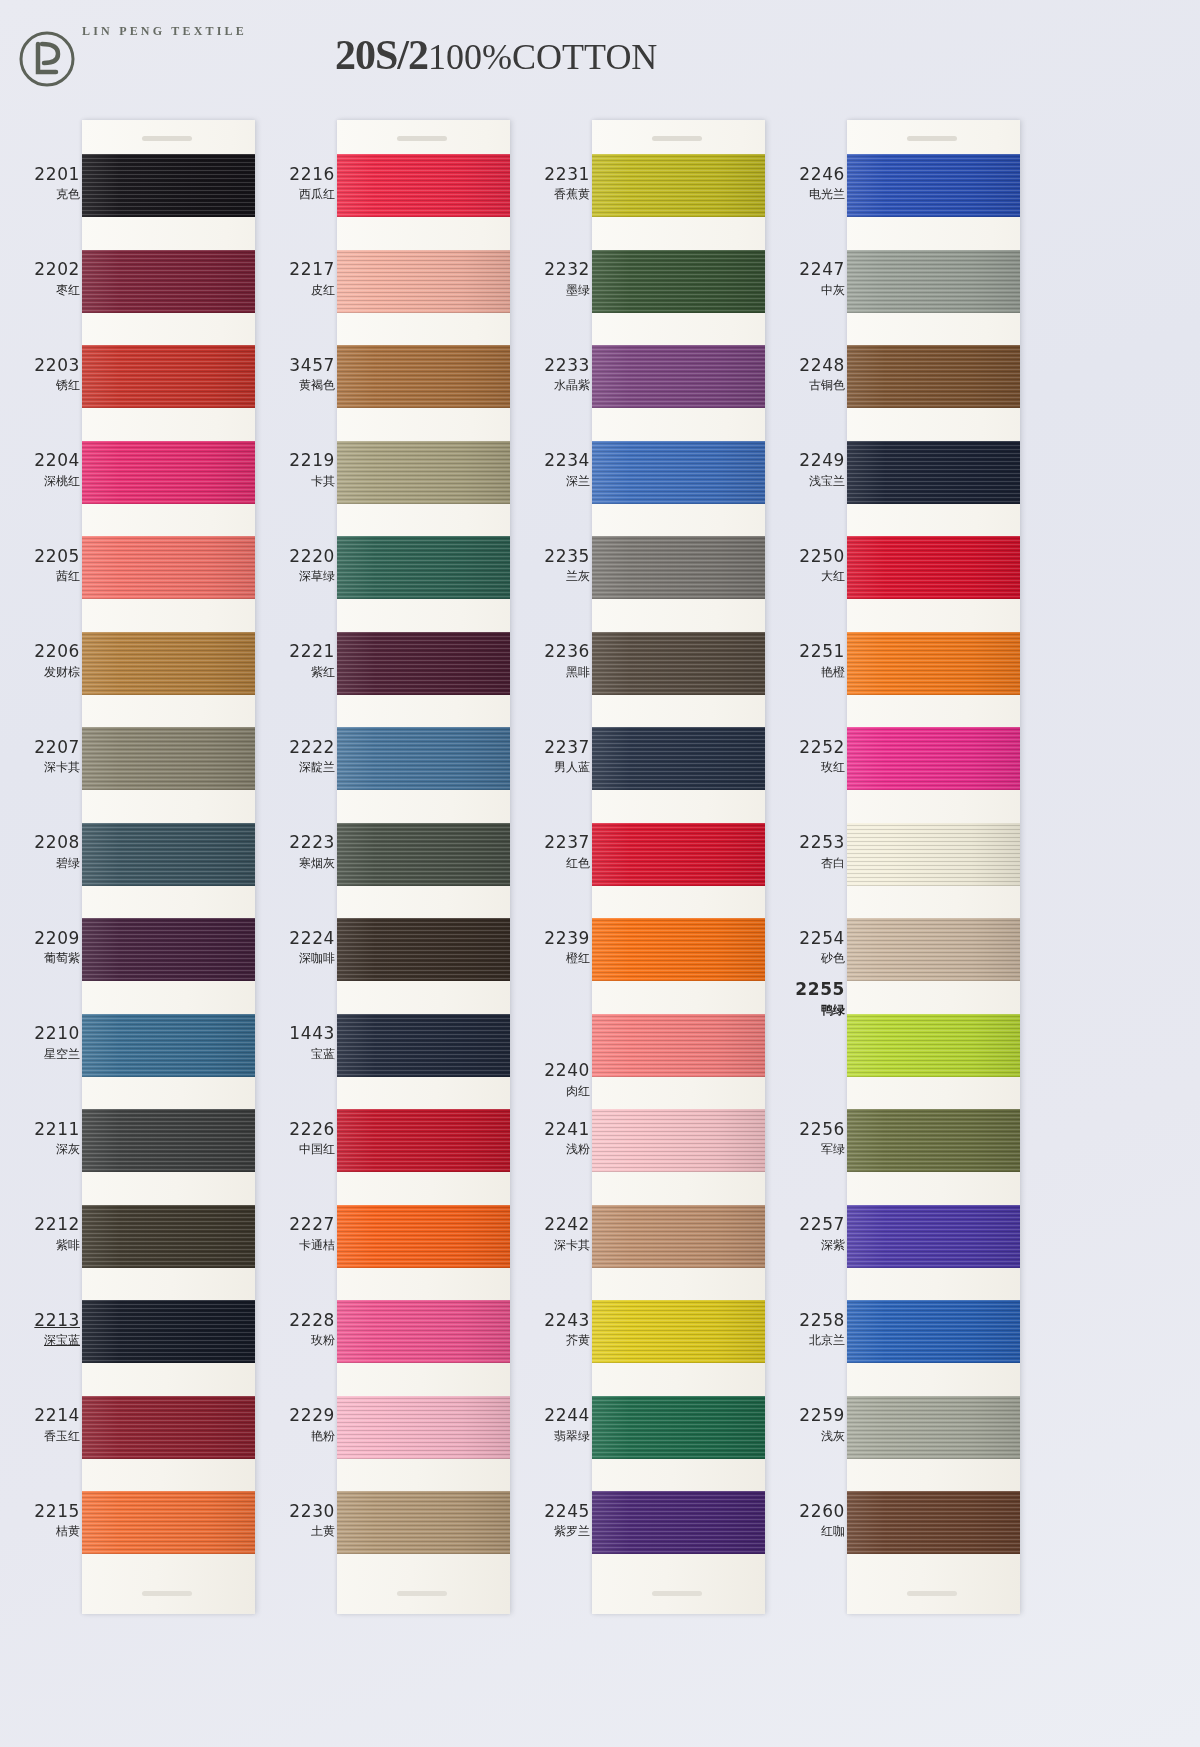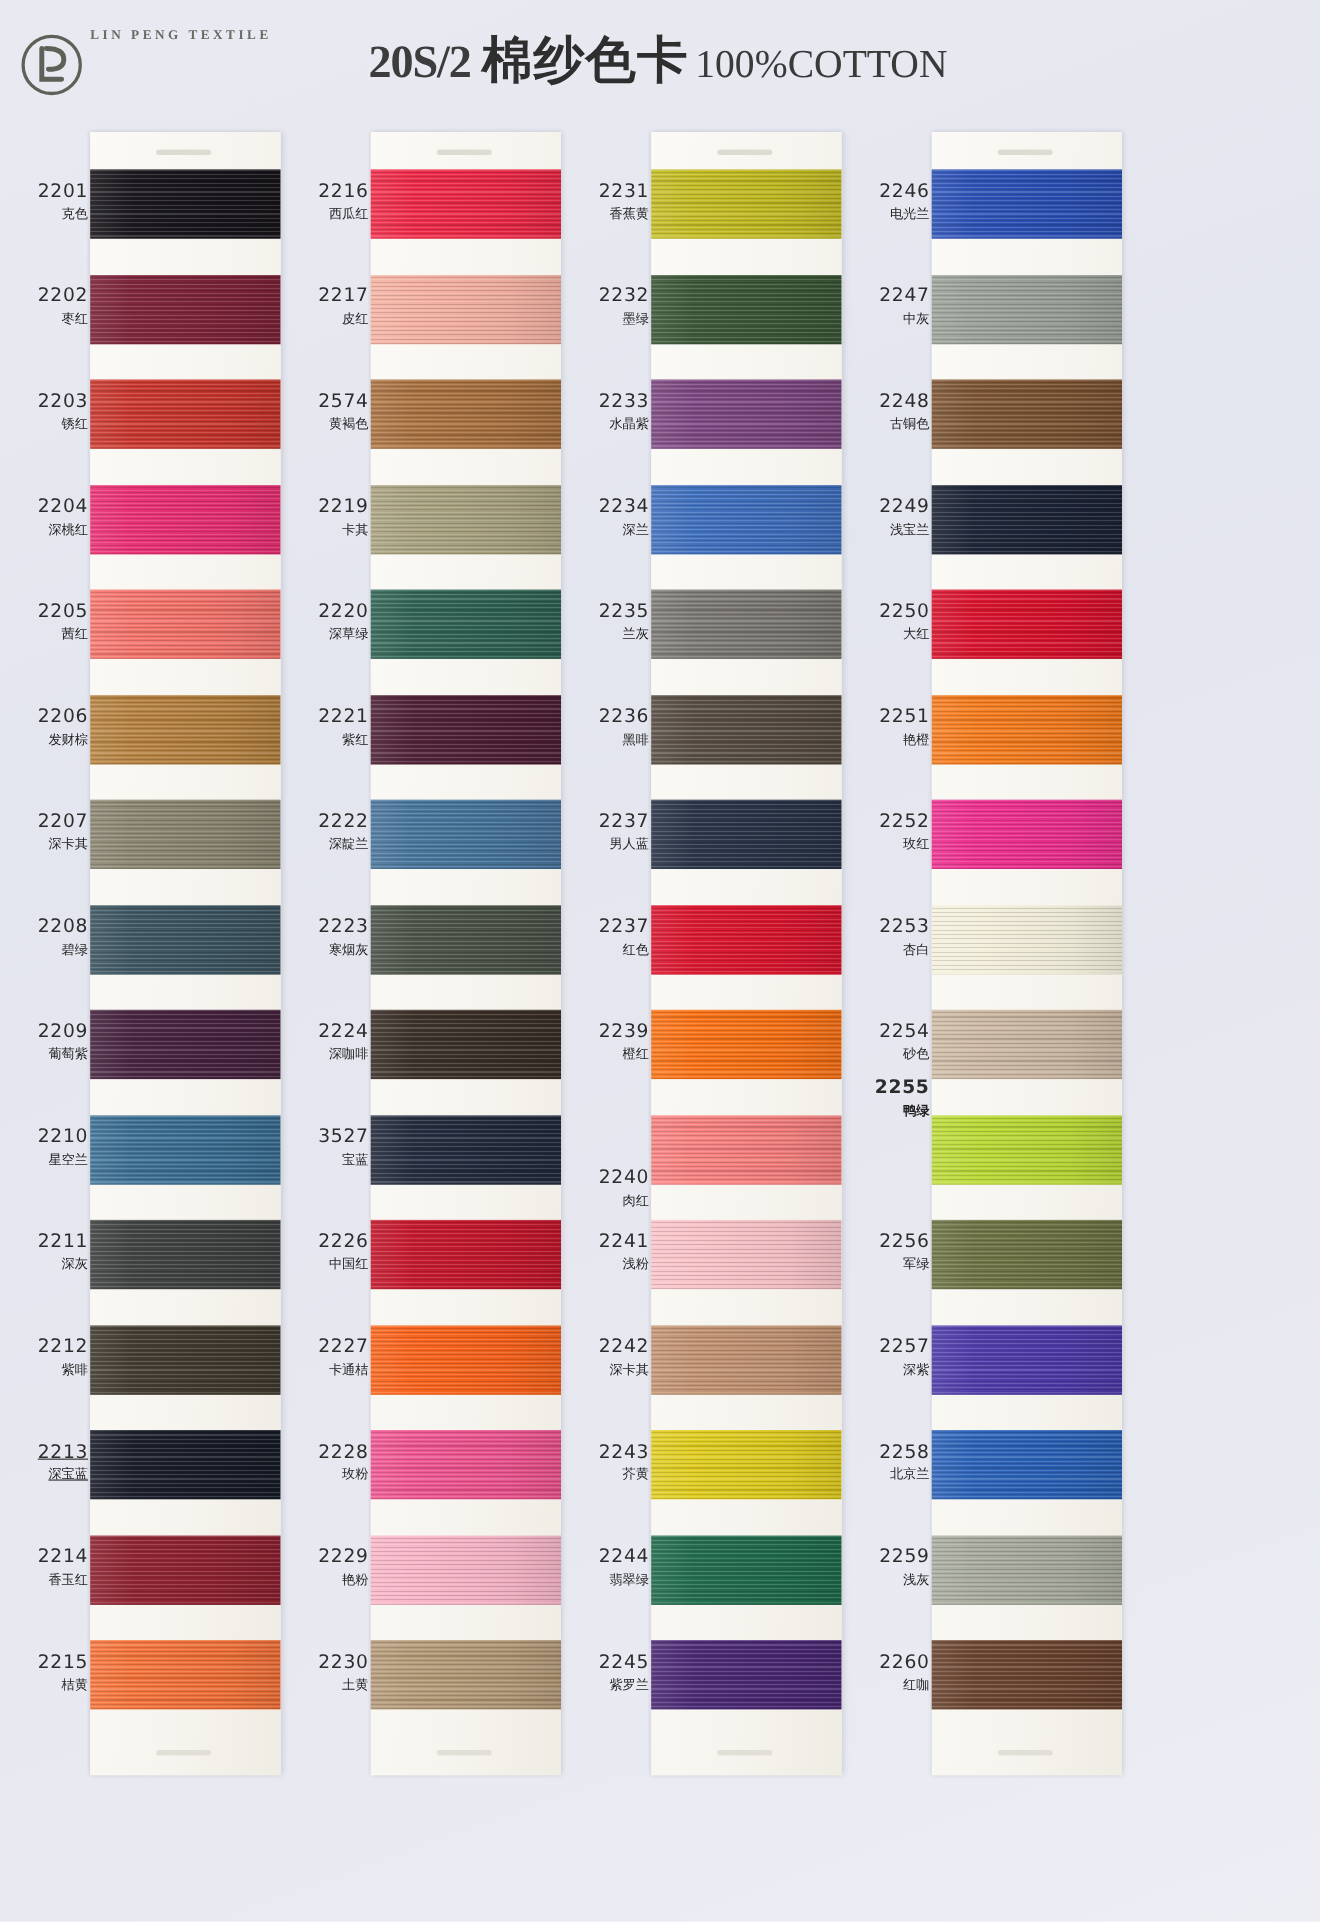--- a/index.html
+++ b/index.html
@@ -194,21 +194,20 @@
         <path d="M24 14 Q40 14 40 24 Q40 33 26 33" fill="none" stroke="#5c6258" stroke-width="4.5" stroke-linecap="round"></path>
       </svg>
     </div>
     <div class="logo-text-block">
       <div class="logo-en">LIN PENG TEXTILE</div>
     </div>
   </div>
 
   <div class="title-wrap">
     <span class="title-code">20S/2</span>
-    <span class="title-cn">棉纱色卡</span>
     <span class="title-en">100%COTTON</span>
   </div>
 </div>
 
 <div class="board">
     <div class="column col-0">
       <div class="card-strip">
         <div class="swatch" style="top: 34px; height: 63px; background: rgb(23, 21, 26);">
           <div class="yarn"></div>
           <div class="sheen"></div>
@@ -396,21 +395,21 @@
       </div>
       <div class="label" style="top: 51.5px;">
         <div class="code">2216</div>
         <div class="name">西瓜红</div>
       </div>
       <div class="label" style="top: 147px;">
         <div class="code">2217</div>
         <div class="name">皮红</div>
       </div>
       <div class="label" style="top: 242.5px;">
-        <div class="code">2574</div>
+        <div class="code">3457</div>
         <div class="name">黄褐色</div>
       </div>
       <div class="label" style="top: 338px;">
         <div class="code">2219</div>
         <div class="name">卡其</div>
       </div>
       <div class="label" style="top: 433.5px;">
         <div class="code">2220</div>
         <div class="name">深草绿</div>
       </div>
@@ -424,21 +423,21 @@
       </div>
       <div class="label" style="top: 720px;">
         <div class="code">2223</div>
         <div class="name">寒烟灰</div>
       </div>
       <div class="label" style="top: 815.5px;">
         <div class="code">2224</div>
         <div class="name">深咖啡</div>
       </div>
       <div class="label" style="top: 911px;">
-        <div class="code">3527</div>
+        <div class="code">1443</div>
         <div class="name">宝蓝</div>
       </div>
       <div class="label" style="top: 1006.5px;">
         <div class="code">2226</div>
         <div class="name">中国红</div>
       </div>
       <div class="label" style="top: 1102px;">
         <div class="code">2227</div>
         <div class="name">卡通桔</div>
       </div>

